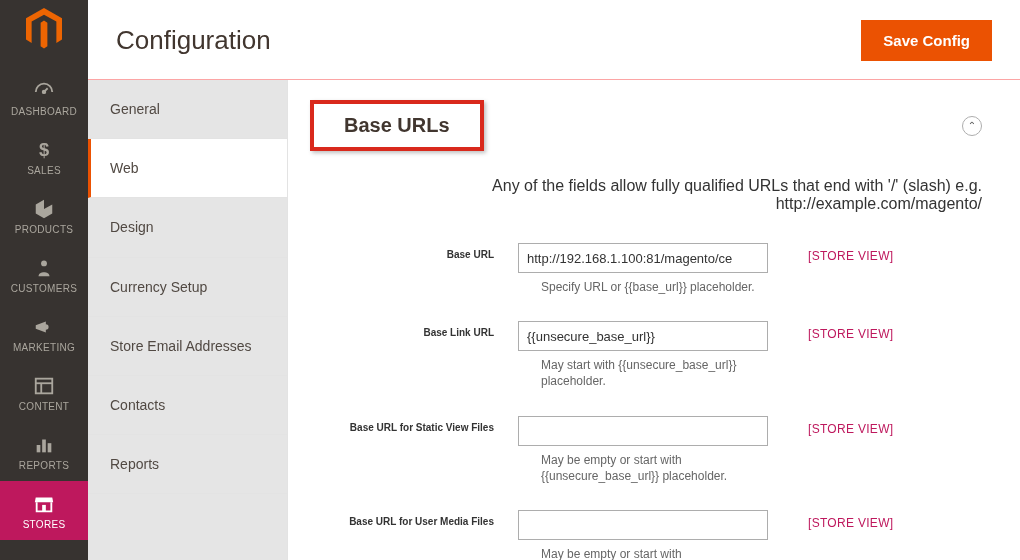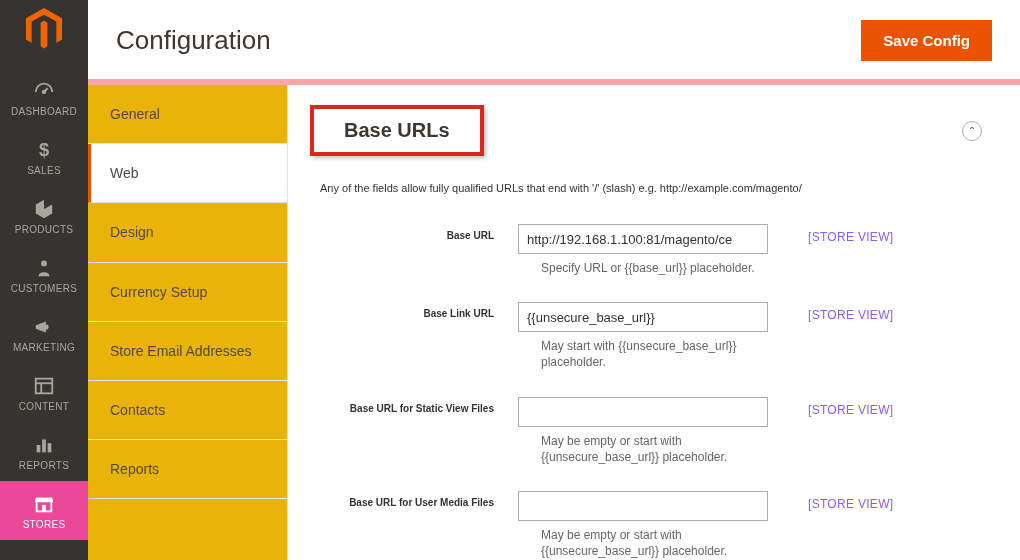--- a/index.html
+++ b/index.html
@@ -4,52 +4,52 @@
 <style>
 * { margin: 0; padding: 0; box-sizing: border-box; }
 body { font-family: 'Helvetica Neue', Arial, sans-serif; font-size: 13px; color: #333; background: #fff; width: 1020px; height: 560px; overflow: hidden; }
 
 .page { display: flex; width: 100%; height: 100%; }
 
 
 .nav-rail { width: 88px; background: #373330; display: flex; flex-direction: column; align-items: center; padding-top: 8px; flex-shrink: 0; }
 .logo { width: 36px; height: 42px; margin-bottom: 18px; color: #ed6502; }
 .nav-item { width: 100%; display: flex; flex-direction: column; align-items: center; padding: 12px 16px 10px; color: #aaa69d; font-size: 10px; cursor: pointer; }
-.nav-item.active { background: #ec4899; color: #fff; justify-content: space-between; }
+.nav-item.active { background: #be185d; color: #fff; justify-content: space-between; }
 .nav-item .ico { width: 22px; height: 22px; margin-bottom: 4px; display: flex; align-items: center; justify-content: center; }
 .nav-item .ico svg { width: 100%; height: 100%; }
 .nav-item span { letter-spacing: .3px; }
 
 
 .main { flex: 1; display: flex; flex-direction: column; min-width: 0; }
-.header { display: flex; justify-content: space-between; align-items: center; padding: 20px 28px 18px 28px; border-bottom: 6px solid #fca5a5; }
+.header { display: flex; justify-content: space-between; align-items: center; padding: 20px 28px 18px 28px; border-bottom: 1px solid #fca5a5; }
 .header h1 { font-size: 26px; font-weight: 400; color: #41362f; }
 .btn-primary { background: #eb5202; color: #fff; border: none; padding: 12px 22px; font-size: 15px; font-weight: 600; cursor: pointer; }
 
 .content { flex: 1; display: flex; min-height: 0; }
 
 
-.config-nav { width: 200px; background: #eab308; border-right: 1px solid #e3e3e3; flex-shrink: 0; }
+.config-nav { width: 200px; background: #e5e5e5; border-right: 1px solid #e3e3e3; flex-shrink: 0; }
 .config-nav .cn-item { padding: 20px 22px; font-size: 14px; color: #514943; border-bottom: 1px solid #e3e3e3; cursor: pointer; line-height: 1.3; }
 .config-nav .cn-item.active { background: #fff; border-left: 3px solid #eb5202; padding-left: 19px; }
 
 
 .form-area { flex: 1; padding: 20px 28px 20px 0; overflow-y: auto; }
 .section-head { display: flex; align-items: center; justify-content: space-between; padding: 0 10px 12px 30px; }
 .highlight-box { border: 4px solid #d9291c; padding: 10px 30px; margin-left: -8px; box-shadow: 2px 2px 4px rgba(0,0,0,.25); }
 .highlight-box h2 { font-size: 20px; font-weight: 600; color: #41362f; }
 .collapse-ico { width: 20px; height: 20px; border: 1px solid #adadad; border-radius: 50%; display: flex; align-items: center; justify-content: center; color: #555; cursor: pointer; font-size: 10px; }
-.section-desc { padding: 14px 10px 22px 32px; font-size: 11px; color: #333; }
+.section-desc { padding: 14px 10px 22px 32px; font-size: 16px; color: #333; text-align: right; }
 
 .field-row { display: flex; padding: 8px 0 18px; }
 .field-label { width: 230px; text-align: right; padding-right: 24px; padding-top: 6px; font-size: 10px; font-weight: 600; color: #333; flex-shrink: 0; }
 .field-control { width: 250px; flex-shrink: 0; }
 .field-control input { width: 100%; height: 30px; border: 1px solid #adadad; padding: 0 8px; font-size: 13px; color: #333; font-family: inherit; }
 .field-hint { font-size: 12px; color: #666; margin-top: 6px; line-height: 1.35; margin-left: 23px; }
-.field-scope { flex: 1; padding-left: 40px; padding-top: 6px; font-size: 12px; color: #8b5cf6; letter-spacing: .3px; }
+.field-scope { flex: 1; padding-left: 40px; padding-top: 6px; font-size: 12px; color: #be185d; letter-spacing: .3px; }
 .fields { padding-left: 0; }
 </style>
 </head>
 <body>
 
 <div class="page">
 
   <div class="nav-rail">
     <div class="logo">
       <svg viewBox="0 0 32 38">

